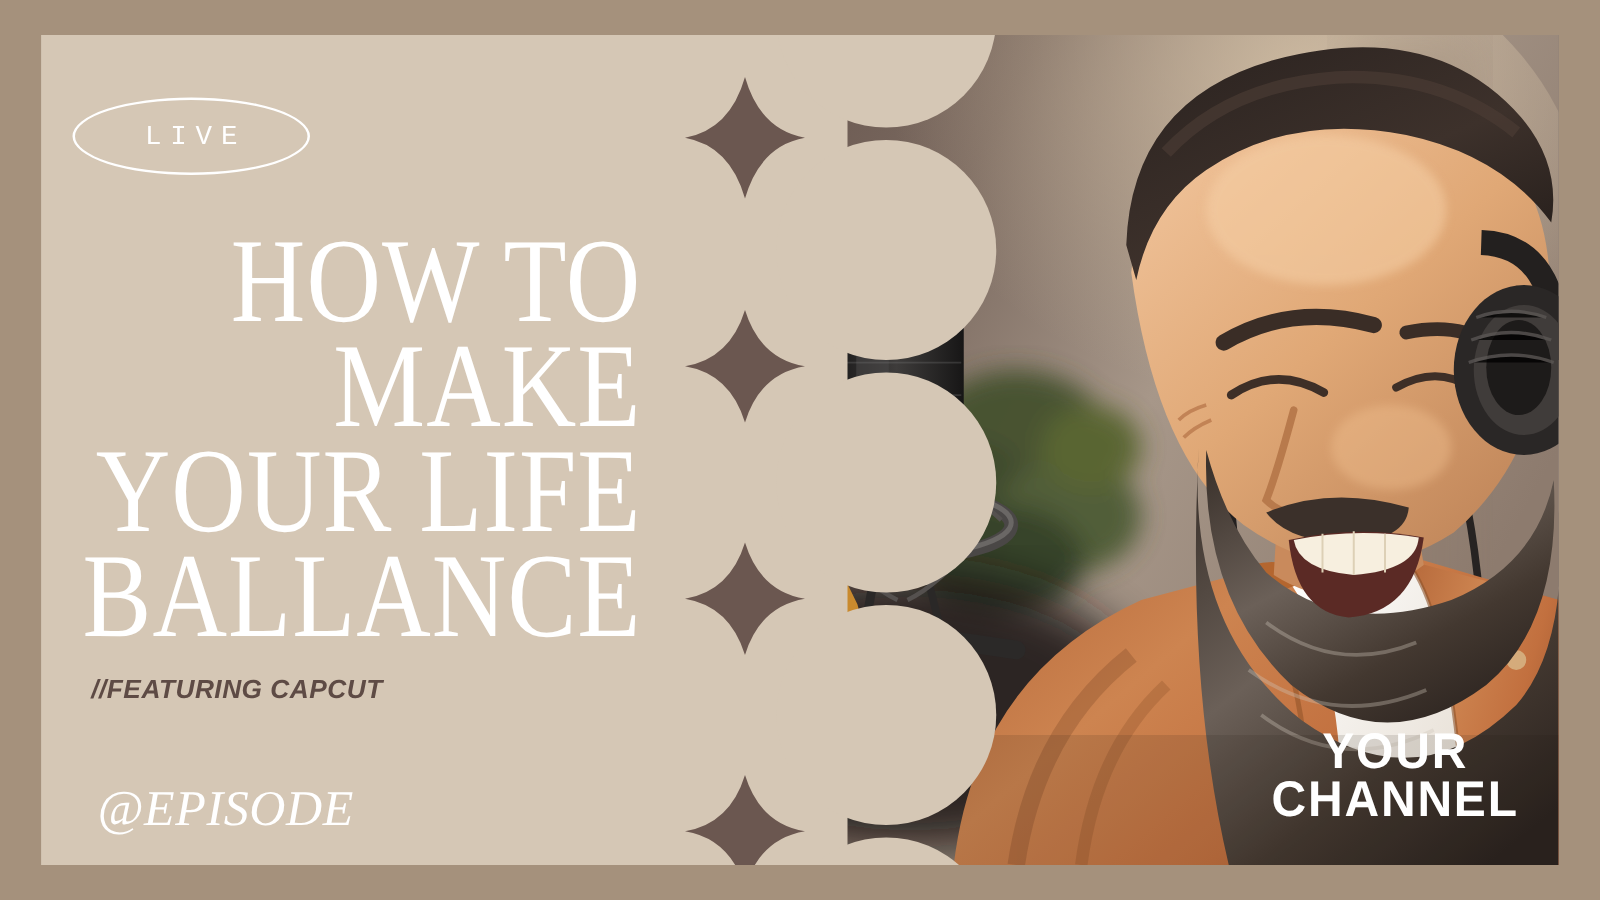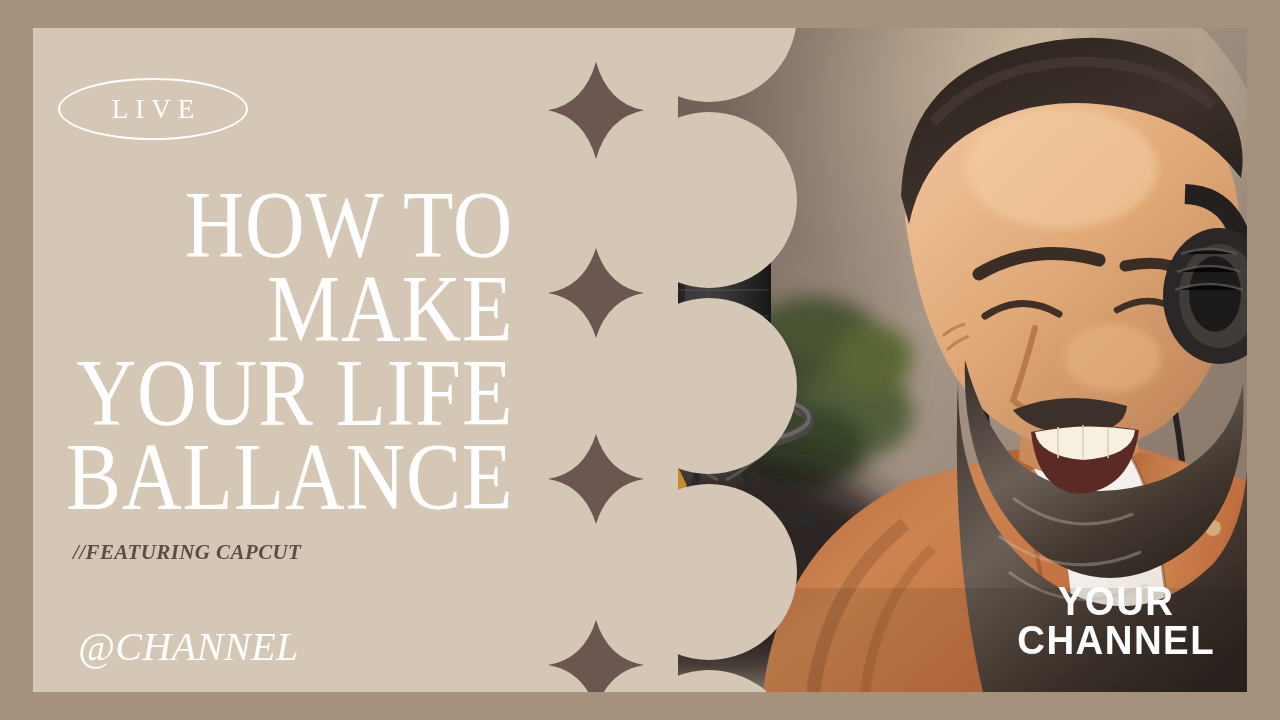--- a/index.html
+++ b/index.html
@@ -64,25 +64,25 @@
     position:absolute;
     left:25px; top:50px;
     width:190px; height:62px;
     border:2.4px solid #ffffff;
     border-radius:50%;
     display:flex; align-items:center; justify-content:center;
     z-index:10;
   }
   #live-badge span {
     color:#ffffff;
-    font-size:27px;
+    font-size:22px;
     letter-spacing:7px;
     text-indent:7px;
     font-weight:400;
-    font-family:Liberation Serif, serif;
+    font-family:Liberation Mono, monospace;
   }
 
   
   #headline {
     position:absolute;
     left:33px; top:155px;
     z-index:10;
     text-align:right;
   }
   #headline .hl {
@@ -97,21 +97,21 @@
     transform-origin:left center;
     white-space:nowrap;
   }
 
   
   #featuring {
     position:absolute;
     left:40px; top:512px;
     z-index:10;
     color:#5e4b45;
-    font-family:Liberation Serif, serif;
+    font-family:Liberation Sans, sans-serif;
     font-style:italic;
     font-weight:700;
     font-size:21px;
     letter-spacing:0.4px;
   }
 
   
   #handle {
     position:absolute;
     left:45px; top:595px;
@@ -404,21 +404,21 @@
 
   <div id="headline">
     <span class="hl">HOW TO</span>
     <span class="hl">MAKE</span>
     <span class="hl">YOUR LIFE</span>
     <span class="hl">BALLANCE</span>
   </div>
 
   <div id="featuring">//FEATURING CAPCUT</div>
 
-  <div id="handle">@CHANNEL</div>
+  <div id="handle">@EPISODE</div>
 
 
   <div id="channel">
     <span class="ch">YOUR</span>
     <span class="ch">CHANNEL</span>
   </div>
 
 </div>
 
 </body></html>

